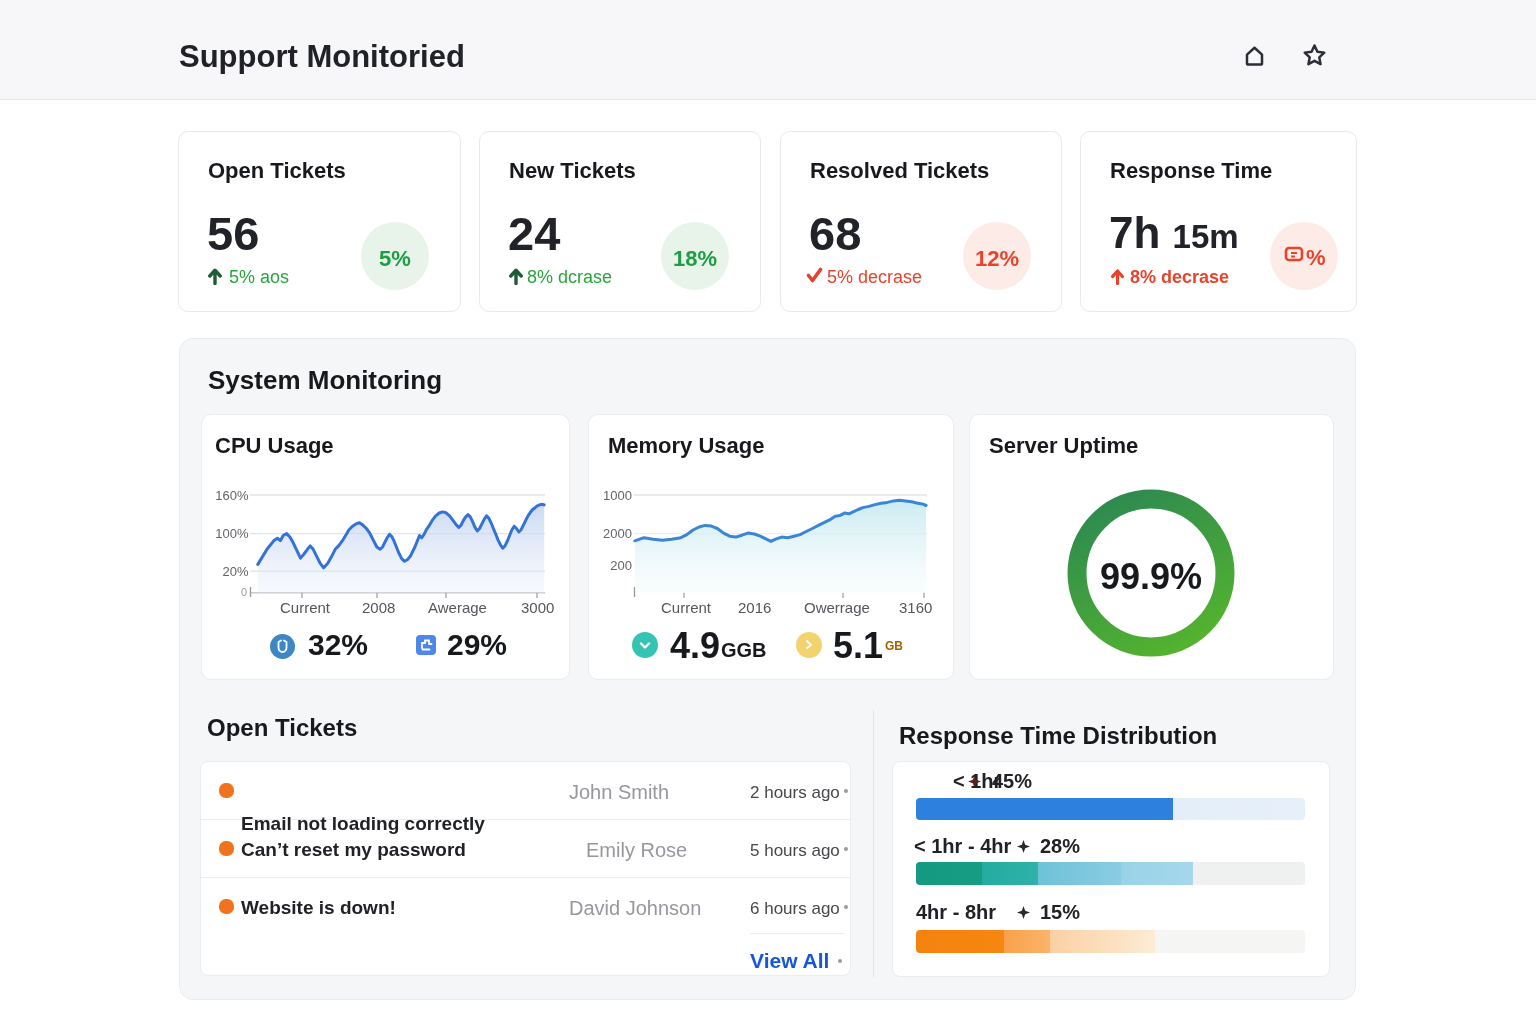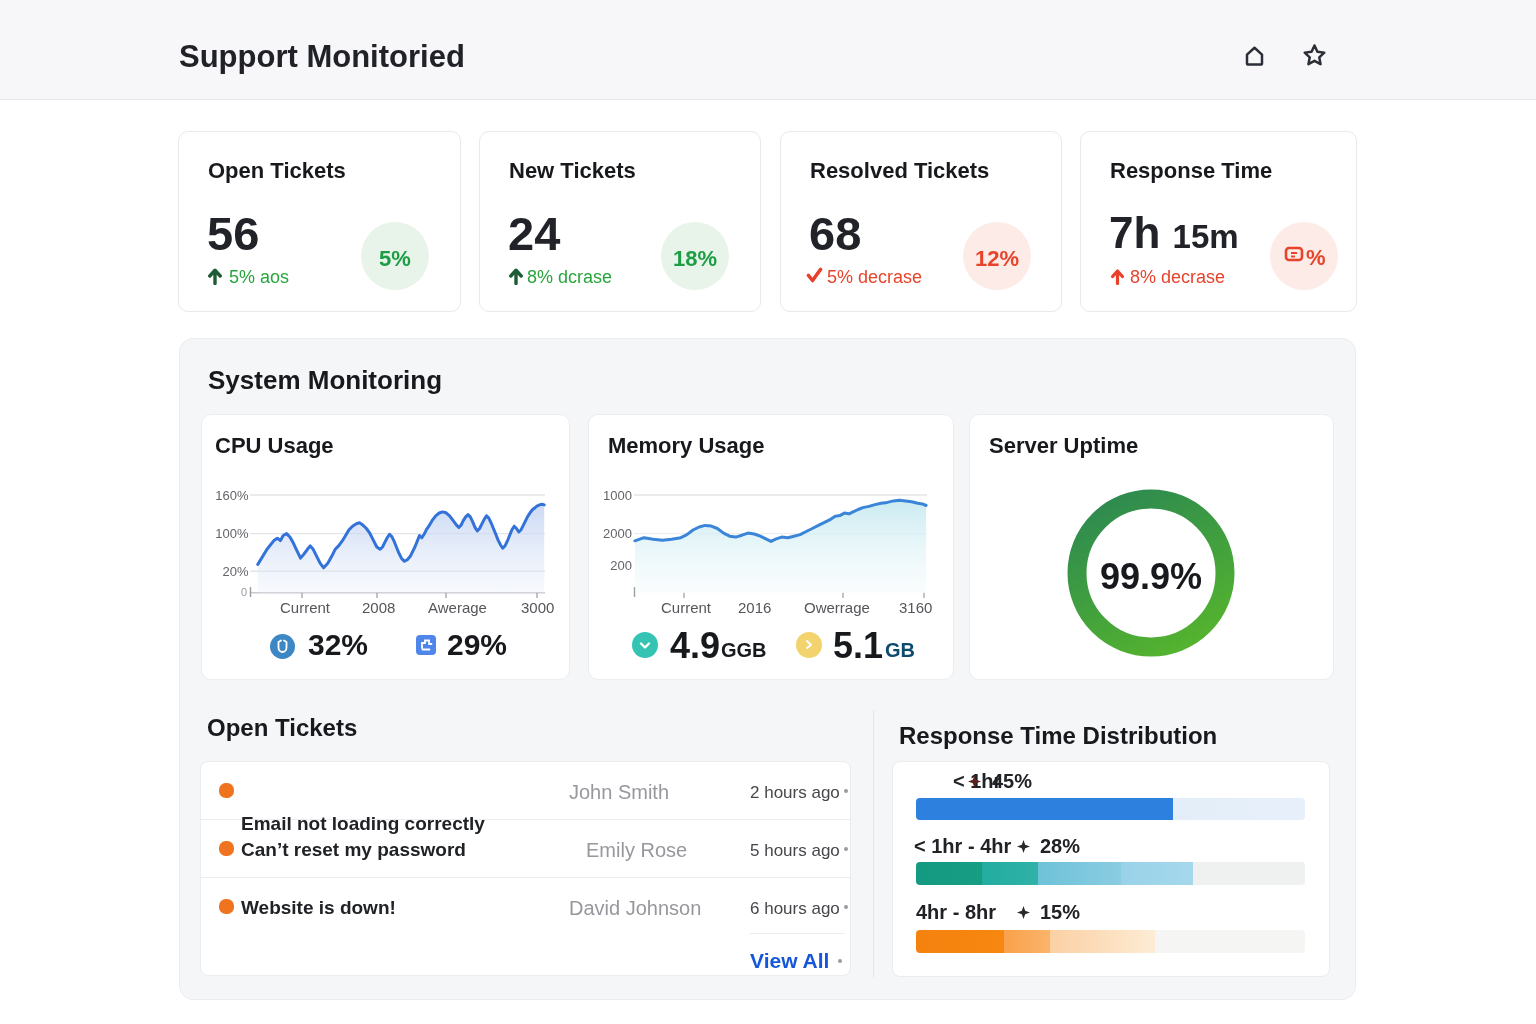--- a/index.html
+++ b/index.html
@@ -49,21 +49,21 @@
   </svg>
 <div class="abs" style="left:827px;top:267px;font-size:18px;color:#e8442c;">5% decrase</div>
 <div class="abs" style="left:963px;top:222px;width:68px;height:68px;border-radius:50%;background:#fcebe6;"></div>
 <div class="abs b" style="left:963px;top:246px;width:68px;text-align:center;font-size:22px;color:#e8442c;">12%</div>
 
 <div class="abs b" style="left:1110px;top:158px;font-size:22px;color:#17191d;">Response Time</div>
 <div class="abs b" style="left:1109px;top:208px;font-size:44px;color:#212328;">7h <span style="font-size:33px;">15m</span></div>
 <svg class="abs" style="left:1110px;top:269px;" width="15" height="16" viewBox="0 0 15 16" fill="none">
     <path d="M7.5 14.5 L7.5 4 M2.6 7.5 L7.5 2 L12.4 7.5" stroke="#e8402a" stroke-width="3.2" stroke-linecap="round" stroke-linejoin="round"></path>
   </svg>
-<div class="abs" style="left:1130px;top:267px;font-size:18px;color:#e8442c;">8% decrase</div>
+<div class="abs" style="left:1130px;top:267px;font-size:18px;color:#e8442c;font-weight:bold;">8% decrase</div>
 <div class="abs" style="left:1270px;top:222px;width:68px;height:68px;border-radius:50%;background:#fcebe6;"></div>
 <svg class="abs" style="left:1284px;top:245px;" width="22" height="20" viewBox="0 0 22 20" fill="none">
     <rect x="2" y="3" width="16" height="12" rx="3" stroke="#e8442c" stroke-width="2.6"></rect>
     <path d="M7 8 L13 8 M7 11.4 L11 11.4" stroke="#e8442c" stroke-width="2"></path>
   </svg>
 <div class="abs b" style="left:1306px;top:245px;font-size:22px;color:#e8442c;">%</div>
 
 <div class="abs" style="left:179px;top:338px;width:1177px;height:662px;background:#f5f6f8;border:1px solid #ececf0;border-radius:14px;"></div>
 <div class="abs b" style="left:208px;top:365px;font-size:26px;color:#17191d;">System Monitoring</div>
 
@@ -138,21 +138,21 @@
 <svg class="abs" style="left:632px;top:632px;" width="26" height="26" viewBox="0 0 26 26" fill="none">
     <path d="M9 11.5 L13 15.5 L17 11.5" stroke="#fff" stroke-width="2.4" stroke-linecap="round" stroke-linejoin="round"></path>
   </svg>
 <div class="abs b" style="left:670px;top:625px;font-size:36px;color:#17191d;">4.9</div>
 <div class="abs b" style="left:721px;top:639px;font-size:20px;color:#17191d;">GGB</div>
 <div class="abs" style="left:796px;top:632px;width:26px;height:26px;border-radius:50%;background:#f3d36d;"></div>
 <svg class="abs" style="left:796px;top:632px;" width="26" height="26" viewBox="0 0 26 26" fill="none">
     <path d="M11 9 L15 13 L11 16" stroke="#fff" stroke-width="2" stroke-linecap="round" stroke-linejoin="round"></path>
   </svg>
 <div class="abs b" style="left:833px;top:625px;font-size:36px;color:#17191d;">5.1</div>
-<div class="abs b" style="left:885px;top:639px;font-size:20px;color:#0c4a6e;text-align:center;">GB</div>
+<div class="abs b" style="left:885px;top:639px;font-size:12px;color:#a16207;text-align:center;">GB</div>
 
 <div class="abs b" style="left:989px;top:433px;font-size:22px;color:#17191d;">Server Uptime</div>
 <svg class="abs" style="left:1067px;top:489px;" width="168" height="168" viewBox="0 0 168 168">
   <defs>
     <linearGradient id="ringgrad" x1="0.25" y1="0" x2="0.75" y2="1">
       <stop offset="0" stop-color="#2e8b4f"></stop>
       <stop offset="1" stop-color="#54b32e"></stop>
     </linearGradient>
   </defs>
   <circle cx="84" cy="84" r="74" fill="none" stroke="url(#ringgrad)" stroke-width="19"></circle>

